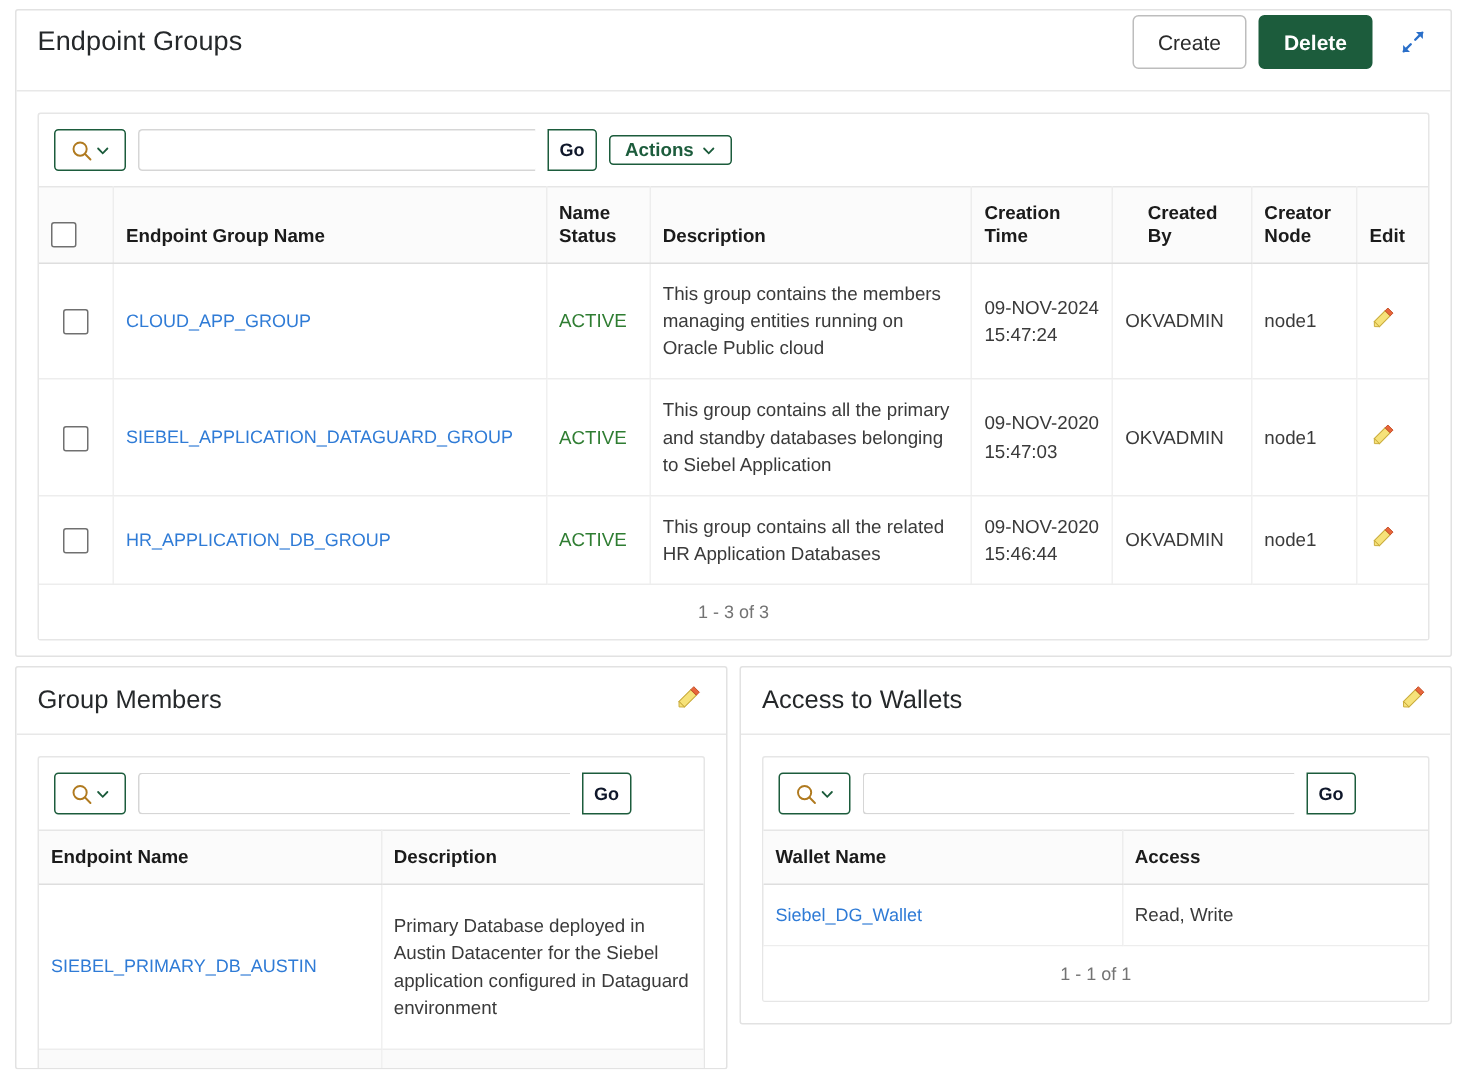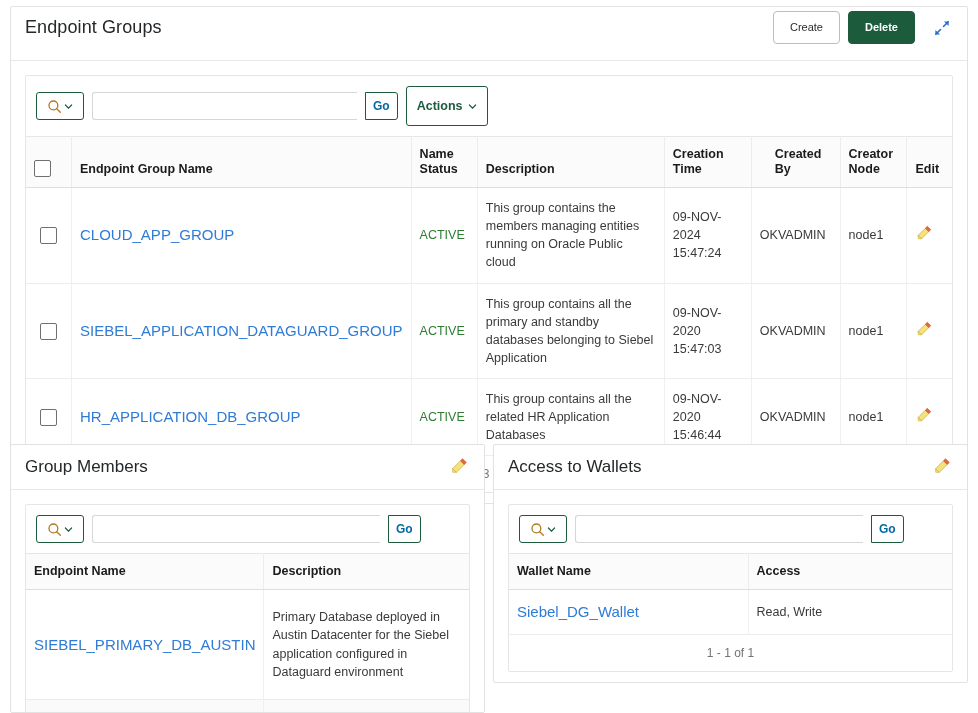--- a/index.html
+++ b/index.html
@@ -42,21 +42,21 @@
     letter-spacing: .1px;
     flex: 1 1 auto;
   }
   .header-actions {
     display: flex;
     align-items: center;
     gap: 8px;
   }
   .btn {
     font-family: "Liberation Sans", sans-serif;
-    font-size: 11px;
+    font-size: 14px;
     line-height: 1;
     padding: 10px 16px;
     border-radius: 4px;
     cursor: pointer;
     white-space: nowrap;
   }
   .btn-secondary {
     background: #fff;
     border: 1px solid #bdbdbd;
     color: #2a2a2a;
@@ -107,29 +107,29 @@
     color: #333;
     outline: none;
     background: #fff;
   }
   .go-btn {
     height: 28px;
     min-width: 30px;
     border: 1px solid #1c5c3c;
     border-radius: 0 3px 3px 0;
     background: #fff;
-    color: #0369a1;
+    color: #0f172a;
     font-size: 12px;
     font-weight: 700;
     display: flex; align-items: center; justify-content: center;
     cursor: pointer;
     padding: 0 7px;
   }
   .actions-btn {
-    height: 40px;
+    height: 20px;
     border: 1px solid #1c5c3c;
     border-radius: 3px;
     background: #fff;
     color: #1c5c3c;
     font-size: 12.5px;
     font-weight: 700;
     display: flex; align-items: center; justify-content: center;
     gap: 5px;
     padding: 0 10px;
     cursor: pointer;
@@ -171,21 +171,21 @@
     background: #fff;
     display: inline-block;
     cursor: pointer;
     vertical-align: middle;
   }
   .col-cb { width: 48px; text-align: center; }
   .lnk {
     color: #2f7bd6;
     text-decoration: none;
     cursor: pointer;
-    font-size: 15px;
+    font-size: 12px;
   }
   .status-active {
     color: #2f7d32;
     font-size: 12.5px;
   }
   .pager {
     text-align: center;
     color: #737373;
     font-size: 12px;
     padding: 11px 12px;

